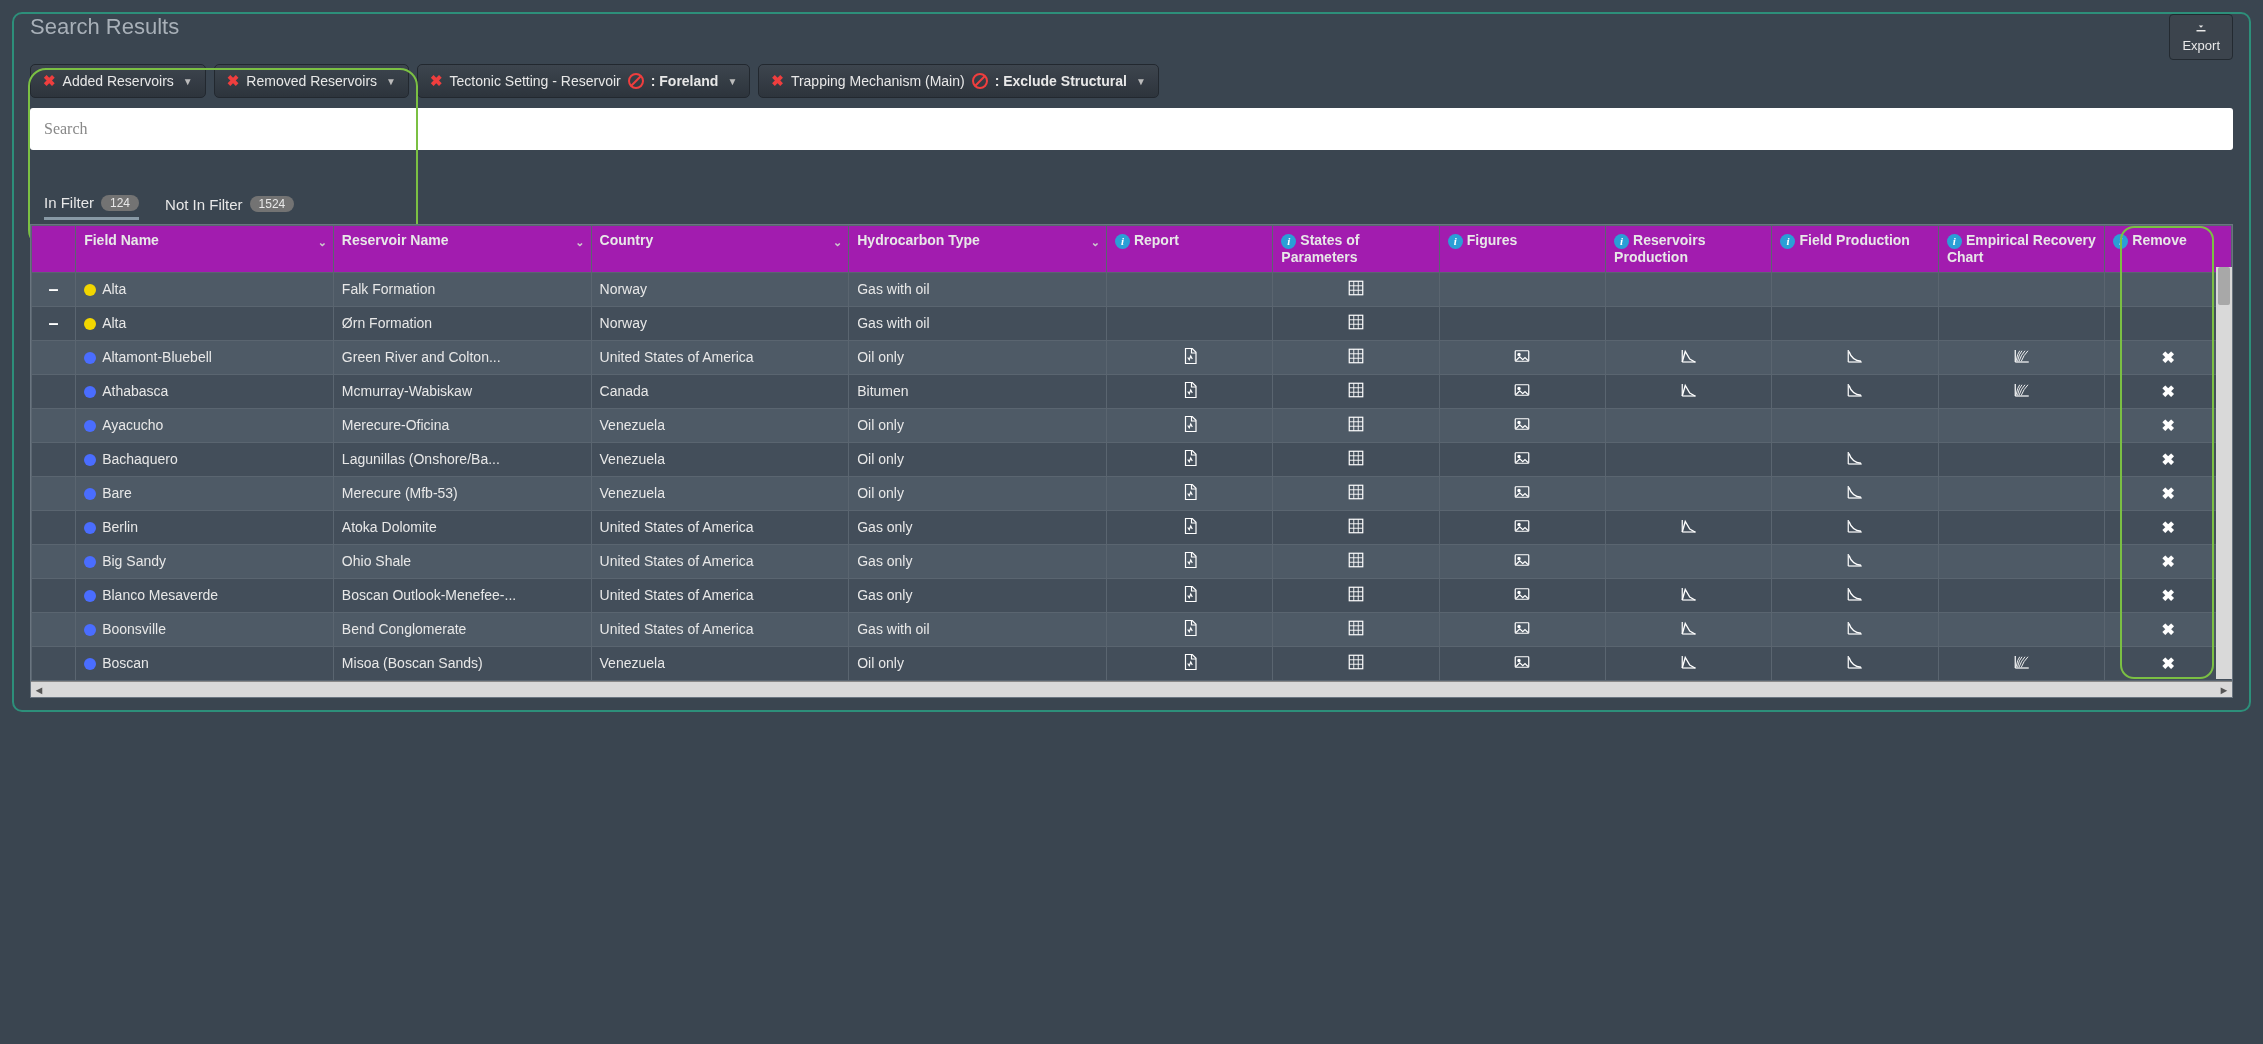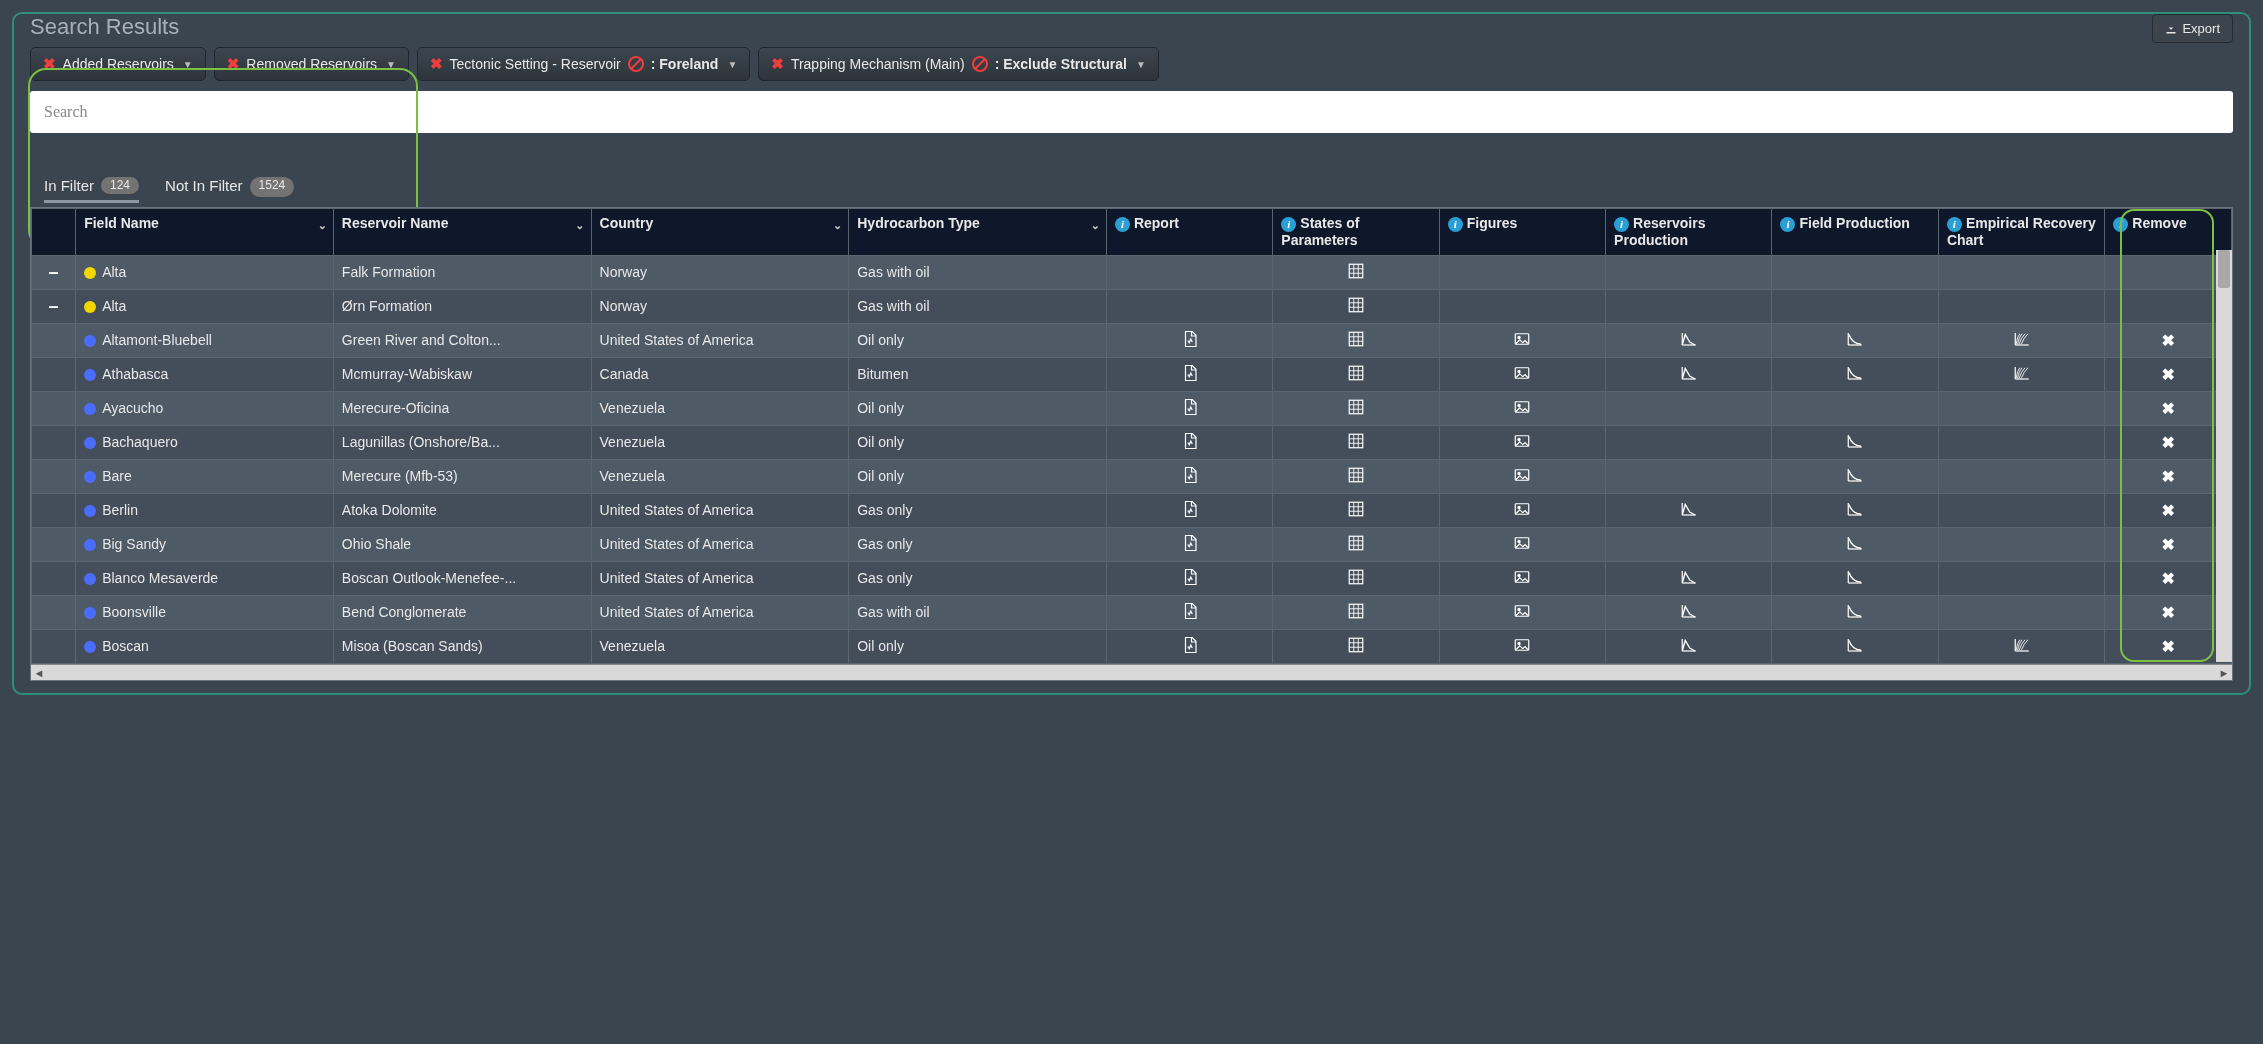--- a/index.html
+++ b/index.html
@@ -27,20 +27,21 @@
   background: #3c444d;
   border: 1px solid #232a31;
   color: #e8e8e8;
   padding: 6px 12px;
   border-radius: 4px;
   font-size: 13px;
   cursor: pointer;
   display: flex;
   align-items: center;
   gap: 5px;
+  flex-direction: column;
 }
 .export-btn svg { width: 12px; height: 12px; fill: #e8e8e8; }
 .filter-row {
   display: flex;
   gap: 8px;
   flex-wrap: wrap;
   margin-bottom: 10px;
 }
 .filter-chip {
   background: linear-gradient(#3d454e,#2d343c);
@@ -89,20 +90,21 @@
   position:absolute;
   border:2px solid #7bc043;
   border-radius:18px;
   pointer-events:none;
 }
 .tab-row{display:flex;gap:26px;margin-bottom:4px;padding-left:14px;}
 .tab{
   font-size:15px;
   color:#e8e8e8;
   display:flex;
+  align-items:center;
   gap:7px;
   cursor:pointer;
   padding:6px 0;
 }
 .tab.active{border-bottom:3px solid #8899a5;}
 .tab .badge{
   background:#737373;
   color:#e8e8e8;
   border-radius:11px;
   padding:1px 9px;
@@ -124,21 +126,21 @@
   padding:6px 8px;
   font-size:14px;
   text-align:left;
   color:#e8e8e8;
   vertical-align:middle;
   overflow:hidden;
   text-overflow:ellipsis;
   white-space:nowrap;
 }
 th{
-  background:#0f172a;
+  background:#a21caf;
   font-weight:bold;
   font-size:14px;
   position:relative;
   vertical-align:top;
   white-space:normal;
   line-height:1.2;
 }
 th .sort-caret{
   position:absolute;
   right:6px;

